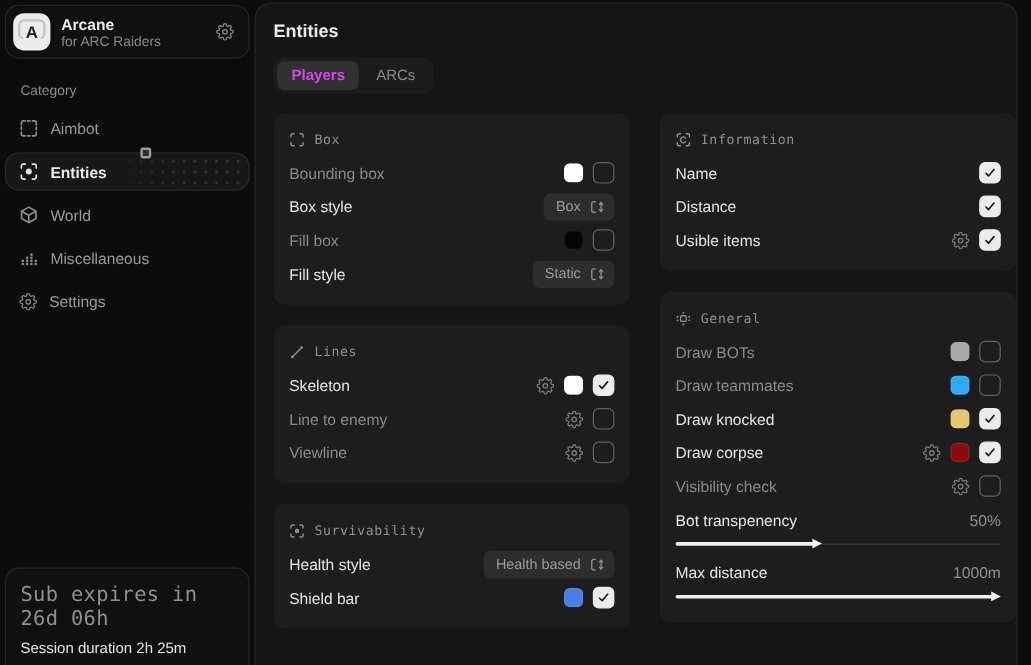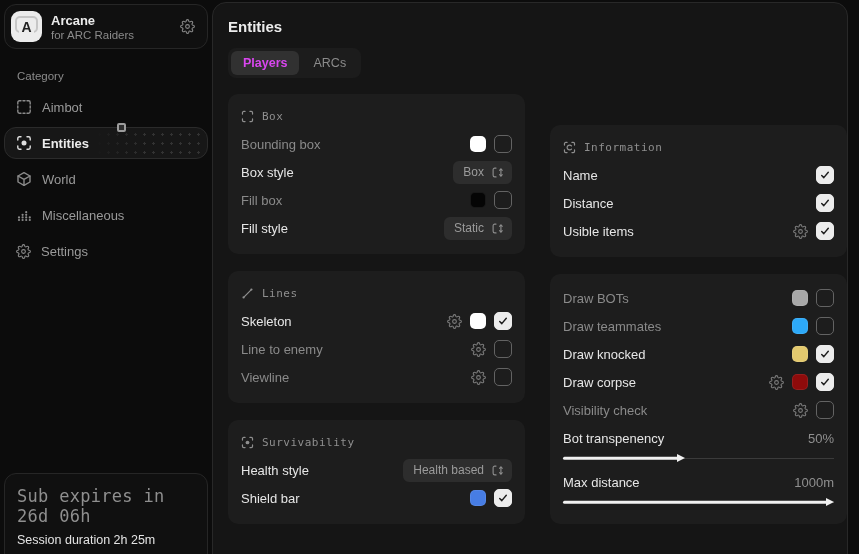--- a/index.html
+++ b/index.html
@@ -41,21 +41,21 @@
   .sub-line{font-size:17px;color:#8f8f8f;letter-spacing:0.3px;}
   .session-line{font-size:12.5px;color:#e3e3e3;margin-top:7px;}
 
   
   .panel{position:absolute;left:212px;top:2px;right:11px;height:600px;background:#151515;
     border:1px solid #282828;border-radius:14px;box-sizing:border-box;padding:15px 0 0 15px;}
   .page-title{margin:0;font-size:15px;font-weight:700;color:#ececec;}
   .tabs{display:inline-flex;margin-top:13px;background:#1c1c1c;border-radius:8px;padding:3px;gap:2px;}
   .tab{border:none;background:none;border-radius:6px;padding:5px 12px;font-size:12.5px;color:#8b8b8b;cursor:pointer;font-family:inherit;}
   .tab.active{background:#313131;color:#d946ef;font-weight:600;}
-  .columns{display:flex;gap:25px;margin-top:16px;align-items:flex-end;}
+  .columns{display:flex;gap:25px;margin-top:16px;align-items:flex-start;}
   .column{width:300px;display:flex;flex-direction:column;gap:17px;}
   .card{background:#1d1d1d;border-radius:10px;padding:10px 13px 12px;box-sizing:border-box;}
   .card-head{display:flex;align-items:center;gap:8px;height:24px;color:#8f8f8f;margin-bottom:2px;}
   .card-title{font-family:"DejaVu Sans Mono",monospace;font-size:11px;letter-spacing:0.5px;}
   .row{display:flex;align-items:center;height:28px;}
   .row-label{font-size:13px;color:#e6e6e6;}
   .row-label.off{color:#8a8a8a;}
   .controls{margin-left:auto;display:flex;align-items:center;gap:8px;}
   .gear-btn{background:none;border:none;padding:0;color:#7d7d7d;cursor:pointer;display:flex;}
   .swatch{width:16px;height:16px;border-radius:5px;border:1px solid rgba(255,255,255,0.08);box-sizing:border-box;cursor:pointer;}
@@ -368,20 +368,36 @@
                 <span>
                   <svg width="12" height="12" viewBox="0 0 16 16" fill="none" stroke="#1c1c1c" stroke-width="1.9" stroke-linecap="round" stroke-linejoin="round">
                     <path d="M3.6 8.7l2.8 2.8 6-7.2"></path>
                   </svg>
                 </span>
               </span>
             </div>
           </div>
         </section>
         <section class="card">
+          <header class="card-head">
+            <span>
+              <svg width="13" height="13" viewBox="0 0 16 16" fill="none" stroke="currentColor" stroke-width="1.4">
+                <rect x="5.1" y="5.1" width="5.8" height="5.8" rx="1.3"></rect>
+                <g fill="currentColor" stroke="none">
+                  <circle cx="2" cy="6.2" r="1"></circle>
+                  <circle cx="2" cy="9.8" r="1"></circle>
+                  <circle cx="14" cy="6.2" r="1"></circle>
+                  <circle cx="14" cy="9.8" r="1"></circle>
+                  <circle cx="8" cy="2" r="1"></circle>
+                  <circle cx="8" cy="14" r="1"></circle>
+                </g>
+              </svg>
+            </span>
+            <span class="card-title">General</span>
+          </header>
           <div class="row">
             <span class="row-label off">Draw BOTs</span>
             <div class="controls">
               <span class="swatch" style="background: rgb(168, 168, 168);"></span>
               <span class="checkbox"></span>
             </div>
           </div>
           <div class="row">
             <span class="row-label off">Draw teammates</span>
             <div class="controls">

